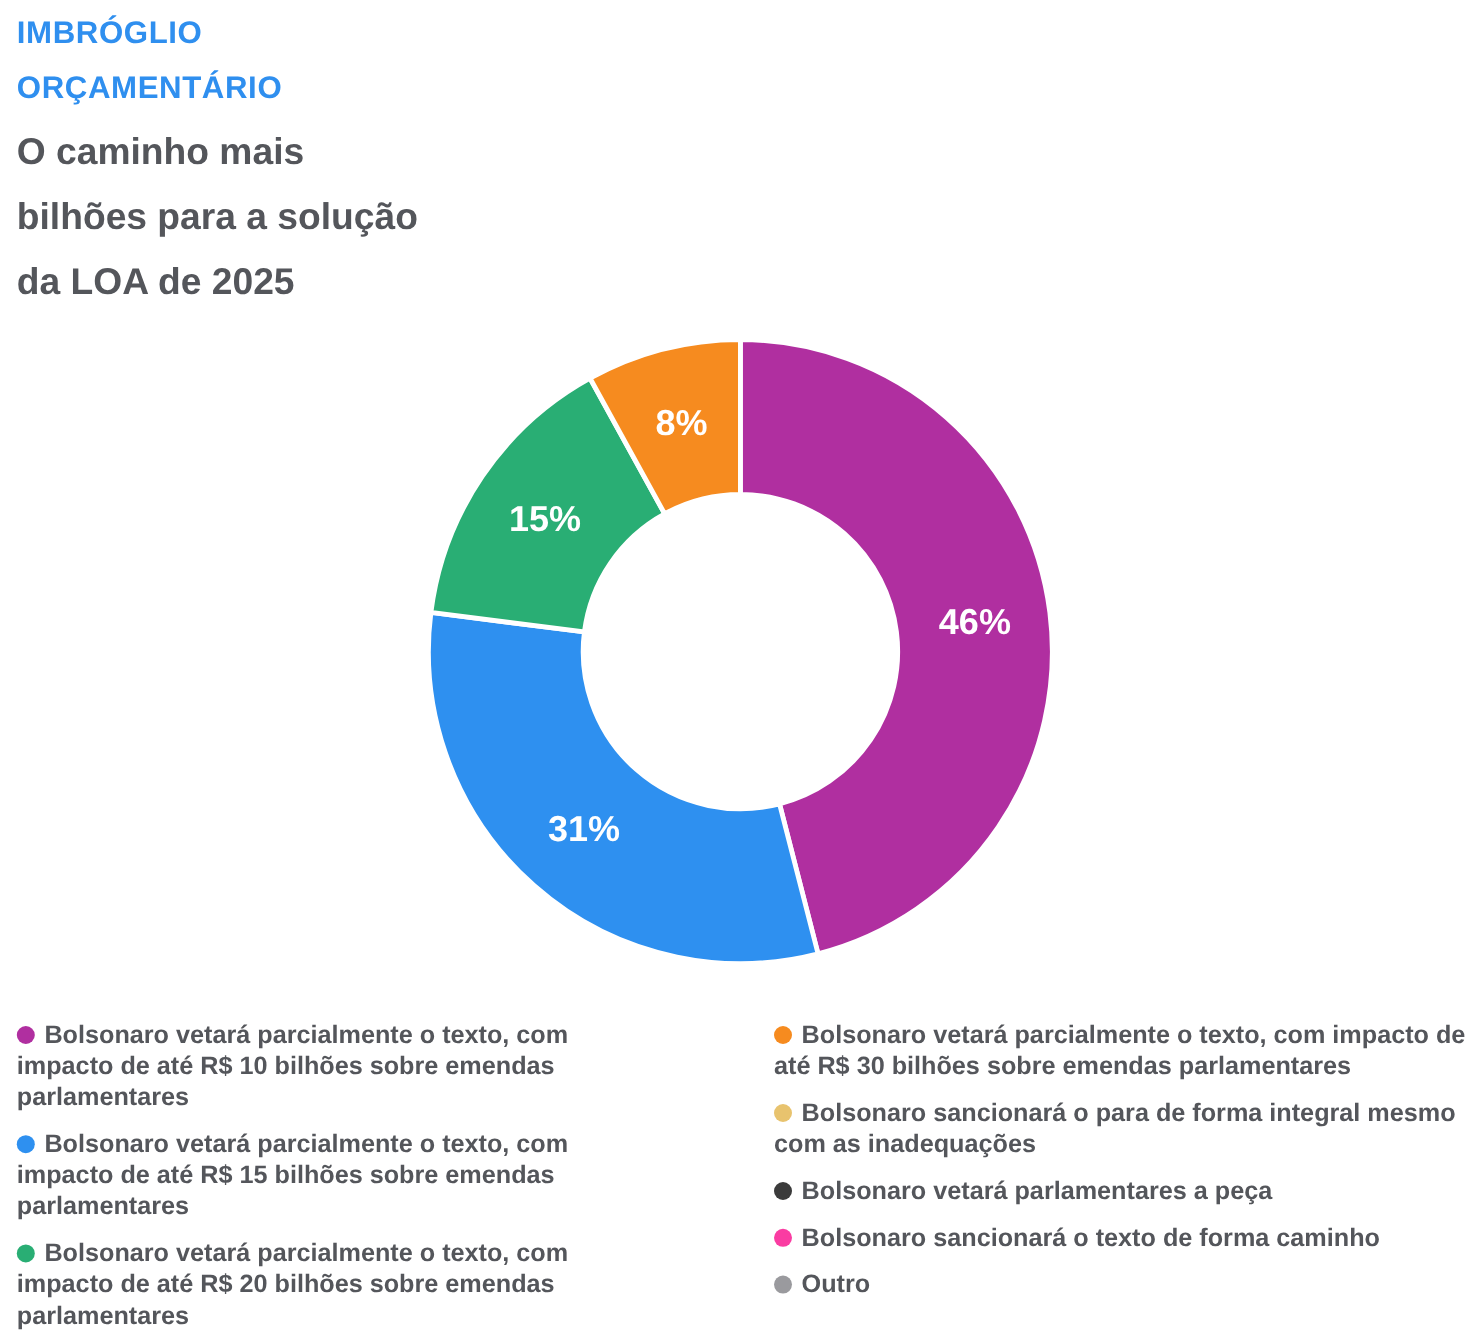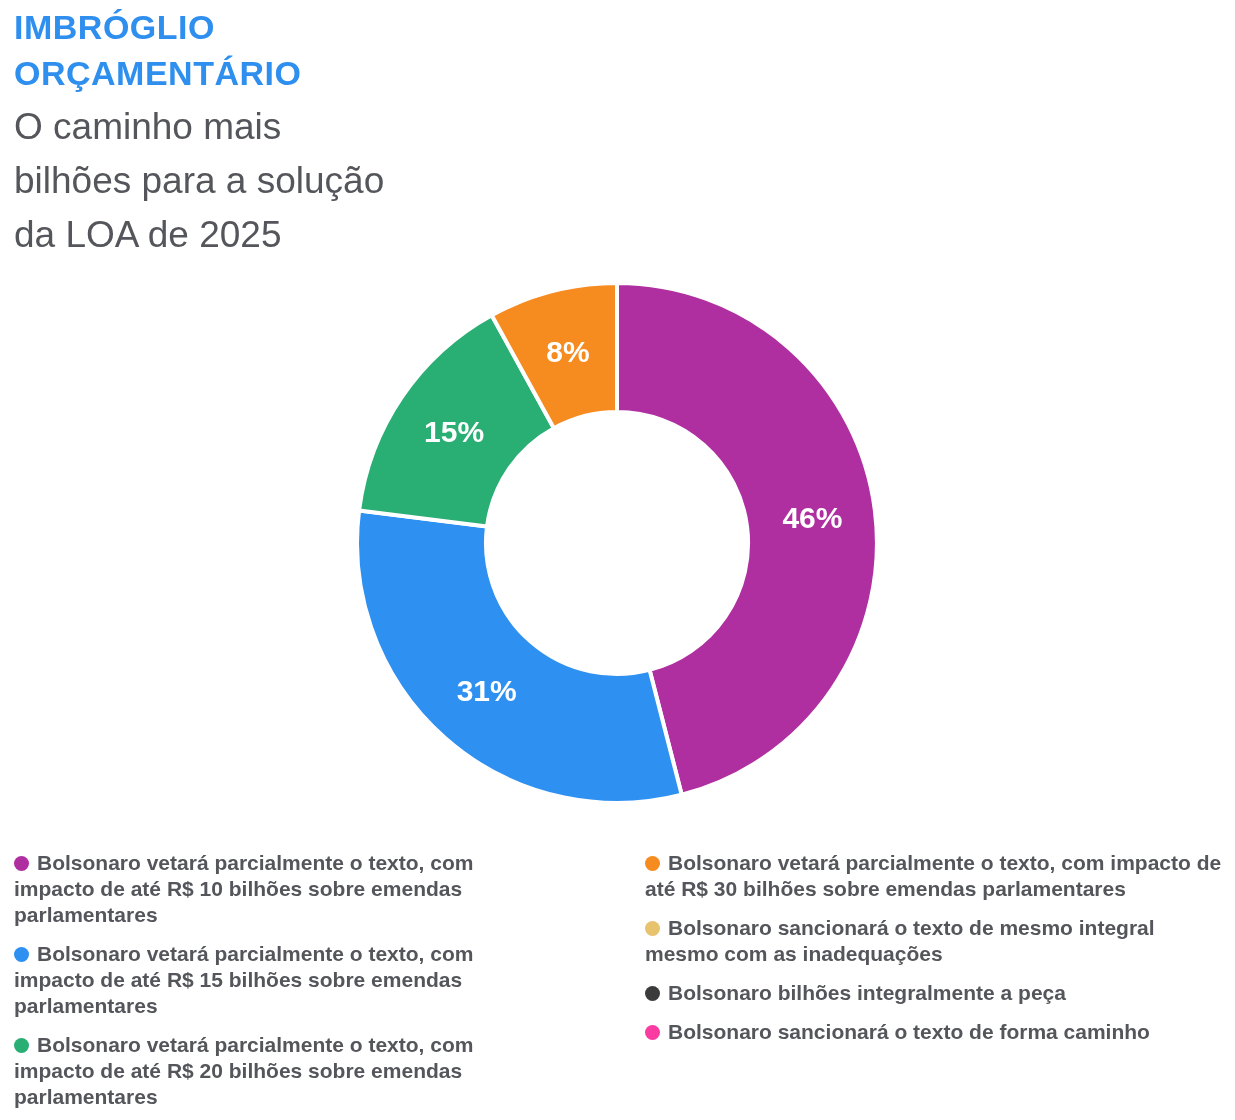--- a/index.html
+++ b/index.html
@@ -2,27 +2,27 @@
 <html><head>
 <meta charset="utf-8">
 <style>
   html,body { margin:0; padding:0; background:#ffffff; }
   .page {
     position:relative; width:1235px; height:1120px; background:#ffffff;
     font-family:"Liberation Sans", sans-serif; overflow:hidden;
   }
   .title {
     position:absolute; left:14px; top:4px;
-    font-size:34px; font-weight:bold; line-height:46px; letter-spacing:0.5px;
+    font-size:26px; font-weight:bold; line-height:46px; letter-spacing:0.5px;
     margin:0;
   }
   .title span { display:block; }
   .subtitle {
     position:absolute; left:14px; top:100px;
-    font-size:37px; font-weight:normal; line-height:54px; margin:0;
+    font-size:31px; font-weight:bold; line-height:54px; margin:0;
   }
   .subtitle span { display:block; }
   #chart { position:absolute; left:0; top:0; width:1235px; height:850px; }
   #chart svg { position:absolute; left:0; top:0; }
   #chart text { font-family:"Liberation Sans", sans-serif; }
   .legend-col {
     position:absolute; top:850px;
     font-size:21px; font-weight:bold; line-height:26px;
   }
   .legend-left  { left:14px;  width:494px; }
@@ -72,23 +72,26 @@
     <p class="legend-item">
       <span class="dot" style="background: rgb(41, 174, 116);"></span><span>Bolsonaro vetará parcialmente o texto, com impacto de até R$ 20 bilhões sobre emendas parlamentares</span>
     </p>
   </div>
 
   <div class="legend-col legend-right" style="color: rgb(84, 86, 91);">
     <p class="legend-item">
       <span class="dot" style="background: rgb(246, 139, 31);"></span><span>Bolsonaro vetará parcialmente o texto, com impacto de até R$ 30 bilhões sobre emendas parlamentares</span>
     </p>
     <p class="legend-item">
-      <span class="dot" style="background: rgb(232, 195, 110);"></span><span>Bolsonaro sancionará o texto de mesmo integral mesmo com as inadequações</span>
+      <span class="dot" style="background: rgb(232, 195, 110);"></span><span>Bolsonaro sancionará o para de forma integral mesmo com as inadequações</span>
     </p>
     <p class="legend-item">
-      <span class="dot" style="background: rgb(59, 59, 59);"></span><span>Bolsonaro bilhões integralmente a peça</span>
+      <span class="dot" style="background: rgb(59, 59, 59);"></span><span>Bolsonaro vetará parlamentares a peça</span>
     </p>
     <p class="legend-item">
       <span class="dot" style="background: rgb(250, 60, 162);"></span><span>Bolsonaro sancionará o texto de forma caminho</span>
+    </p>
+    <p class="legend-item">
+      <span class="dot" style="background: rgb(154, 154, 158);"></span><span>Outro</span>
     </p>
   </div>
 
 </div>
 
 </body></html>

